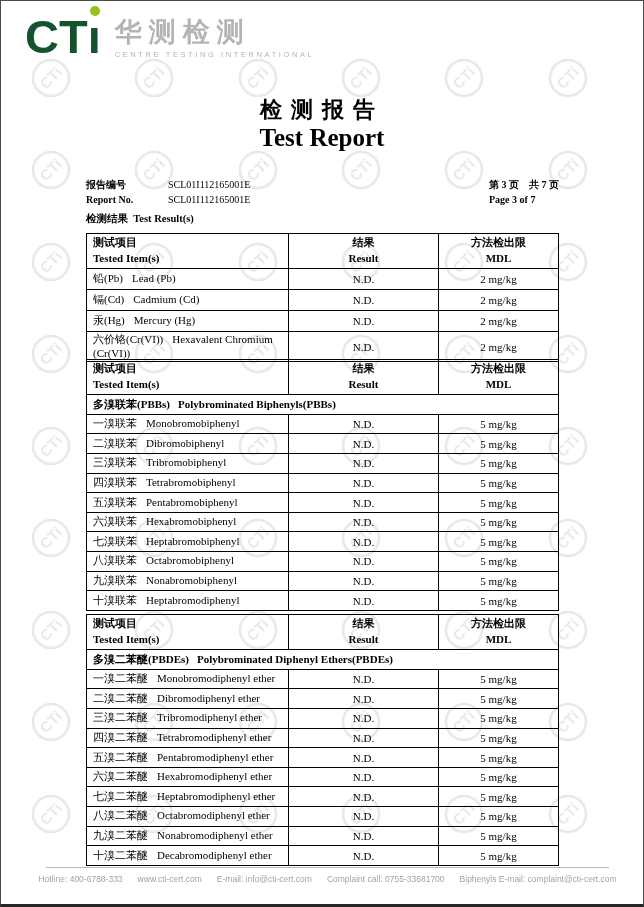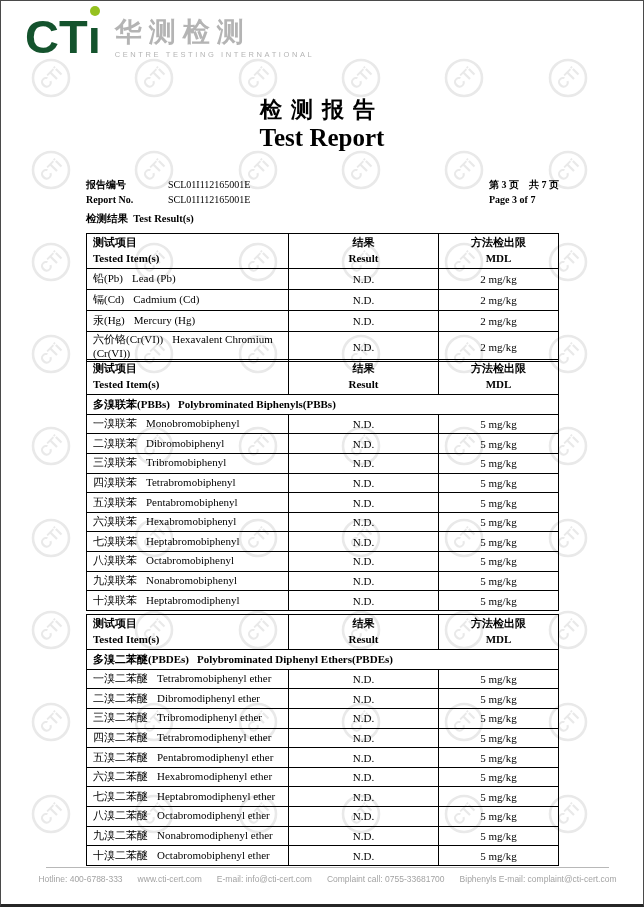--- a/index.html
+++ b/index.html
@@ -422,21 +422,21 @@
         <tbody>
           <tr class="hdr2">
             <th class="c-item">测试项目<br>Tested Item(s)</th>
             <th>结果<br>Result</th>
             <th>方法检出限<br>MDL</th>
           </tr>
           <tr class="grp">
             <td colspan="3">多溴二苯醚(PBDEs)<span class="grp-en">Polybrominated Diphenyl Ethers(PBDEs)</span></td>
           </tr>
           <tr class="data">
-            <td class="c-item">一溴二苯醚<span class="item-en">Tetrabromobiphenyl ether</span></td>
+            <td class="c-item">一溴二苯醚<span class="item-en">Monobromodiphenyl ether</span></td>
             <td class="c-res">N.D.</td>
             <td class="c-mdl">5 mg/kg</td>
           </tr>
           <tr class="data">
             <td class="c-item">二溴二苯醚<span class="item-en">Dibromodiphenyl ether</span></td>
             <td class="c-res">N.D.</td>
             <td class="c-mdl">5 mg/kg</td>
           </tr>
           <tr class="data">
             <td class="c-item">三溴二苯醚<span class="item-en">Tribromodiphenyl ether</span></td>
@@ -467,21 +467,21 @@
             <td class="c-item">八溴二苯醚<span class="item-en">Octabromodiphenyl ether</span></td>
             <td class="c-res">N.D.</td>
             <td class="c-mdl">5 mg/kg</td>
           </tr>
           <tr class="data">
             <td class="c-item">九溴二苯醚<span class="item-en">Nonabromodiphenyl ether</span></td>
             <td class="c-res">N.D.</td>
             <td class="c-mdl">5 mg/kg</td>
           </tr>
           <tr class="data">
-            <td class="c-item">十溴二苯醚<span class="item-en">Octabromobiphenyl ether</span></td>
+            <td class="c-item">十溴二苯醚<span class="item-en">Decabromodiphenyl ether</span></td>
             <td class="c-res">N.D.</td>
             <td class="c-mdl">5 mg/kg</td>
           </tr>
         </tbody>
       </table>
     </div>
 
   <div class="layer footer">
       <span>Hotline: 400-6788-333</span>
       <span>www.cti-cert.com</span>

